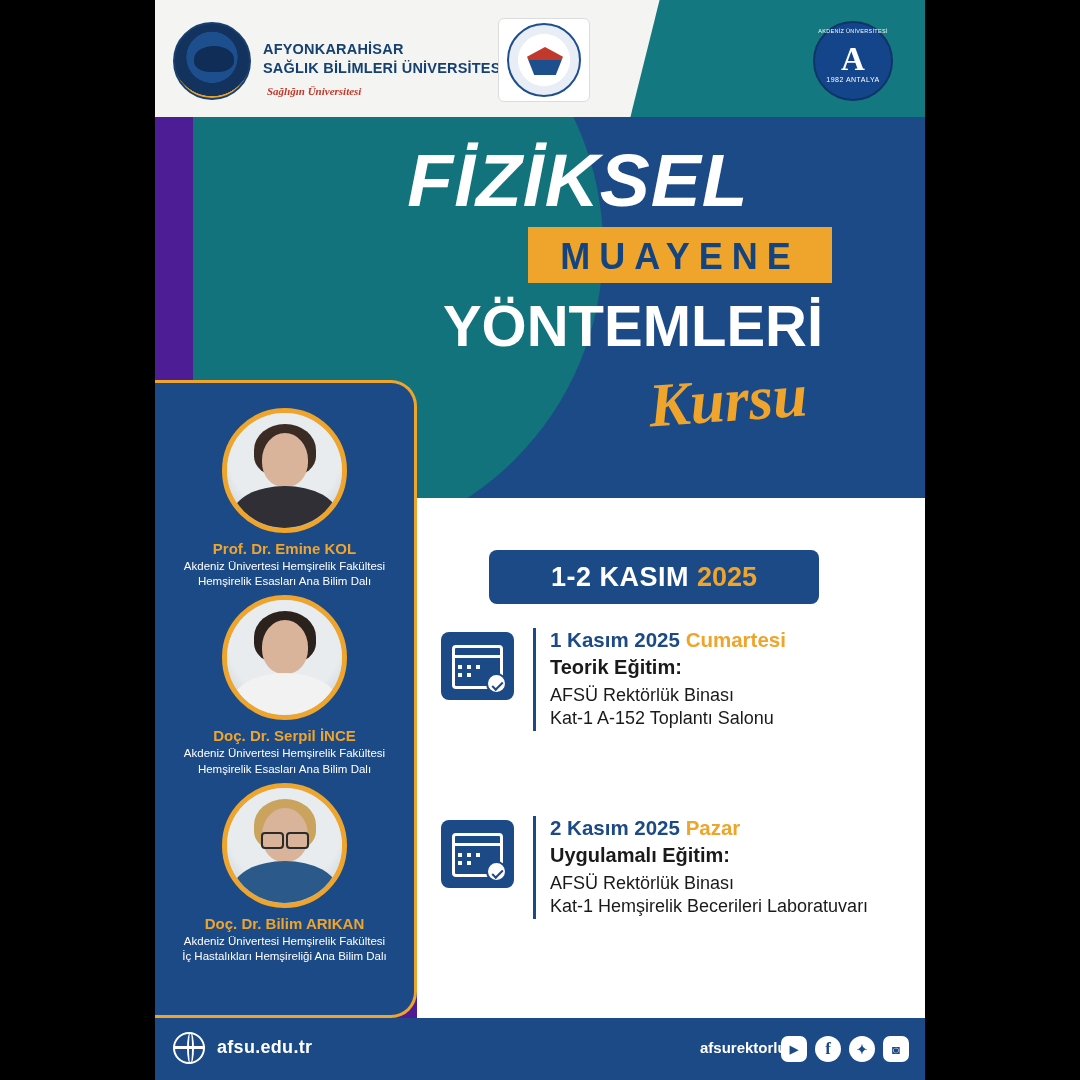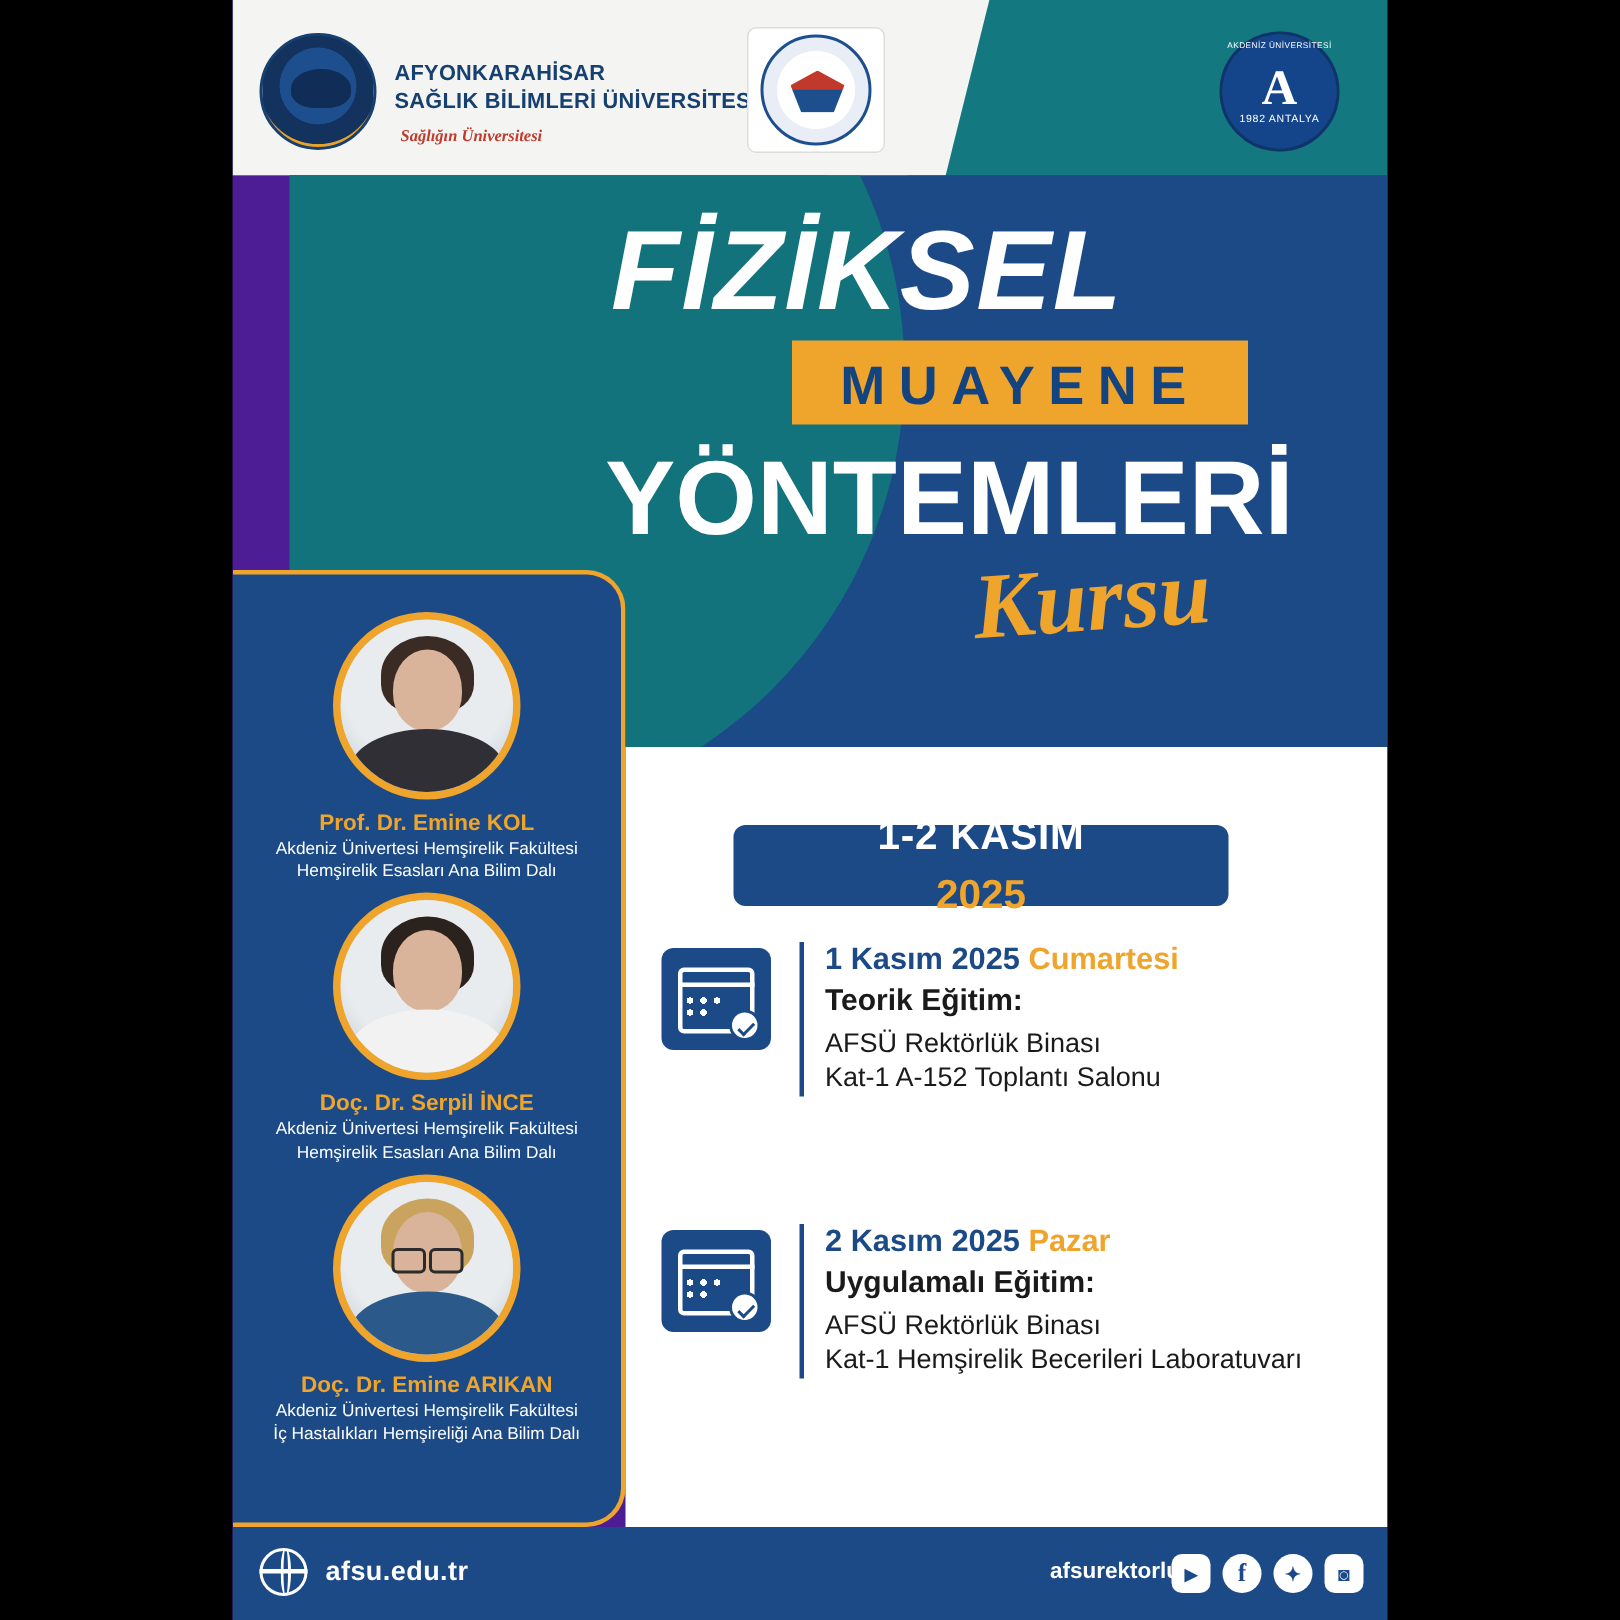--- a/index.html
+++ b/index.html
@@ -110,21 +110,21 @@
   .title2-band {
     position: absolute; left: 335px; top: 110px; width: 304px; height: 56px;
     background: #efa42c;
   }
   .title2 {
     position: absolute; left: 335px; top: 119px; width: 304px; text-align: center;
     font-size: 36px; font-weight: bold; color: #14447f; letter-spacing: 9px;
   }
   .title3 {
     position: absolute; left: 110px; top: 175px; width: 660px; text-align: center;
-    font-size: 70px; font-weight: bold; color: #ffffff; letter-spacing: 0px;
+    font-size: 58px; font-weight: bold; color: #ffffff; letter-spacing: 0px;
   }
   .title4 {
     position: absolute; left: 300px; top: 248px; width: 470px; text-align: center;
     font-size: 62px; color: #efa42c;
     font-family: "Liberation Serif", serif;
     font-style: italic; font-weight: bold;
     transform: rotate(-4deg);
   }
 
   
@@ -187,21 +187,20 @@
   .content {
     position: absolute; left: 262px; top: 498px; right: 0; bottom: 62px;
     background: #ffffff;
   }
   .date-badge {
     position: absolute; left: 72px; top: 52px;
     width: 330px; height: 54px; border-radius: 8px;
     background: #1b4a87;
     display: flex; align-items: center; justify-content: center;
     gap: 8px;
-    flex-direction: column;
   }
   .date-badge .d1 { font-size: 27px; font-weight: bold; color: #ffffff; letter-spacing: .5px;}
   .date-badge .d2 { font-size: 27px; font-weight: bold; color: #efa42c; }
 
   .event { position: absolute; left: 24px; width: 490px; }
   .event.e1 { top: 130px; }
   .event.e2 { top: 318px; }
   .cal-icon {
     position: absolute; left: 0; top: 4px; width: 73px; height: 68px;
     border-radius: 8px; background: #1b4a87;
@@ -331,21 +330,21 @@
       <div class="aff">Hemşirelik Esasları Ana Bilim Dalı</div>
     </div>
     <div class="speaker p3">
       <div class="photo">
         <div class="bg"></div>
           <div class="hair"></div>
           <div class="head"></div>
           <div class="glasses"></div>
           <div class="body"></div>
       </div>
-      <div class="name">Doç. Dr. Emine ARIKAN</div>
+      <div class="name">Doç. Dr. Bilim ARIKAN</div>
       <div class="aff">Akdeniz Ünivertesi Hemşirelik Fakültesi</div>
       <div class="aff">İç Hastalıkları Hemşireliği Ana Bilim Dalı</div>
     </div>
   </div>
 
   <div class="content">
     <div class="date-badge">
       <span class="d1">1-2 KASIM</span>
       <span class="d2">2025</span>
     </div>

